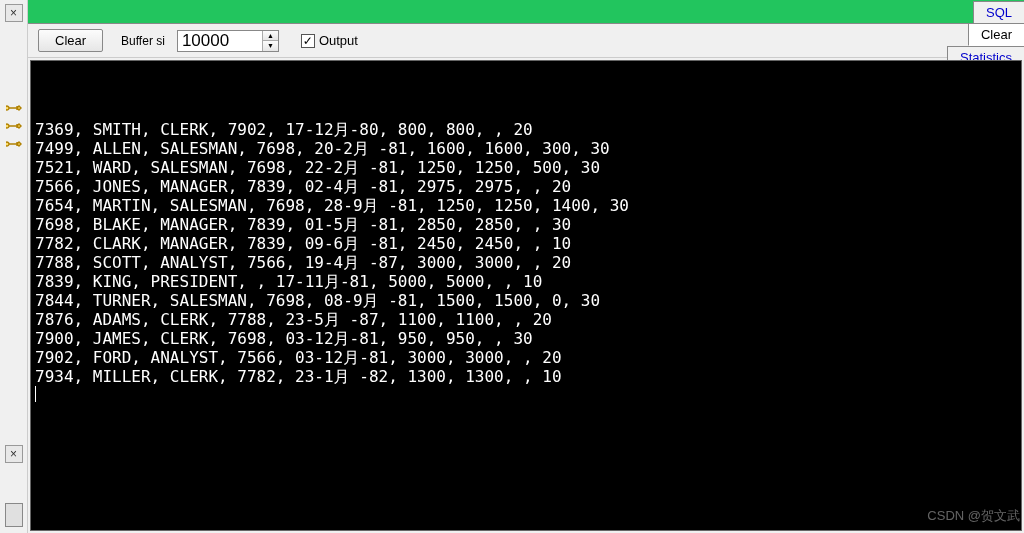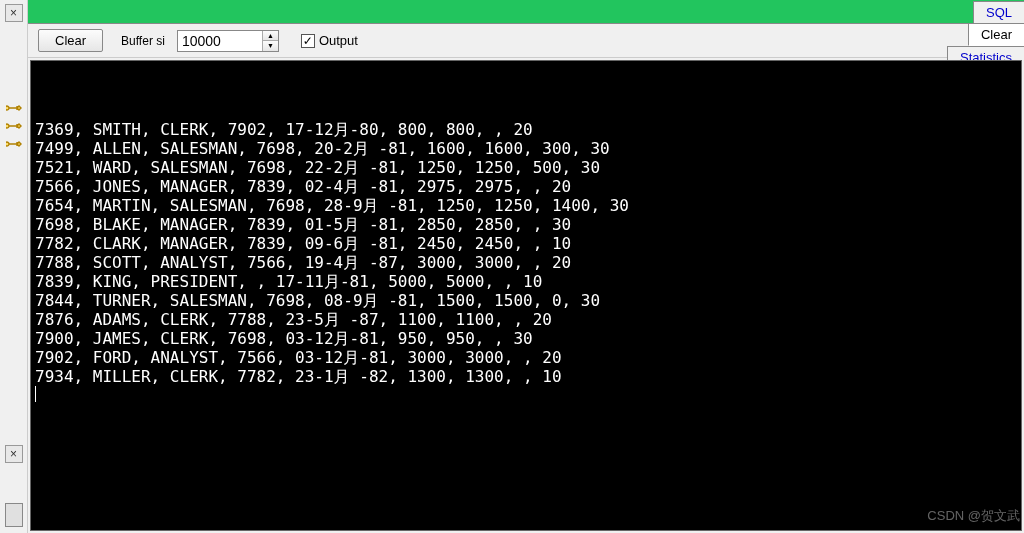--- a/index.html
+++ b/index.html
@@ -125,21 +125,21 @@
       display: flex;
       align-items: stretch;
       border: 1px solid #888;
       background: #fff;
       height: 22px;
     }
     .spinbox input {
       border: none;
       width: 84px;
       padding: 0 4px;
-      font-size: 14px;
+      font-size: 17px;
       outline: none;
     }
     .spin-btns {
       width: 16px;
       display: flex;
       flex-direction: column;
       border-left: 1px solid #aaa;
     }
     .spin-up, .spin-down {
       flex: 1;

